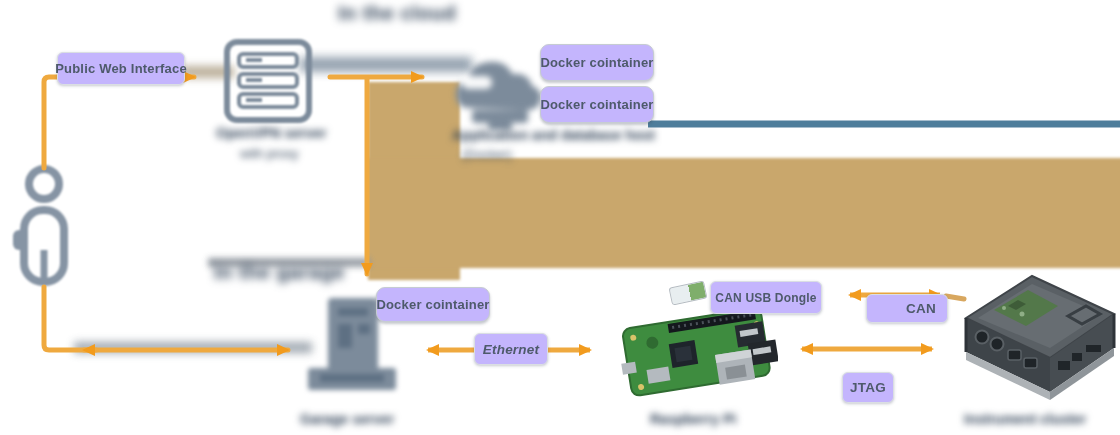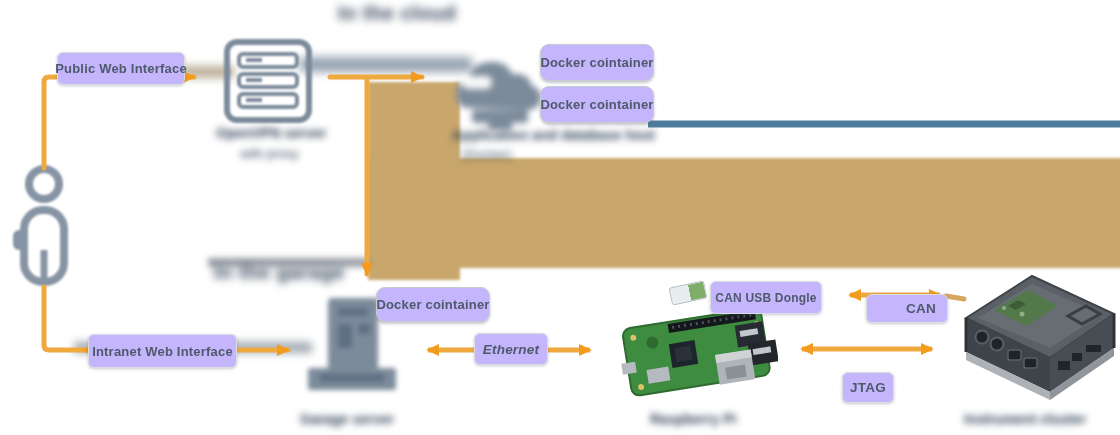--- a/index.html
+++ b/index.html
@@ -164,23 +164,20 @@
     <rect x="130" y="81" width="15" height="7" fill="#202529"></rect>
     <line x1="10" y1="54" x2="10" y2="88" stroke="#2E3338" stroke-width="3"></line>
     <line x1="158" y1="50" x2="158" y2="84" stroke="#2E3338" stroke-width="3"></line>
   </svg>
   <div class="blur-text z3" style="left:964px; top:412px;">Instrument cluster</div>
 
   <div class="label-box" style="left:57px; top:52px; width:126px; height:31px;">
     <span style="font-size:13px;">Public Web Interface</span>
   </div>
 
-  <div class="label-box" style="left:88px; top:334px; width:147px; height:32px;">
-    <span style="font-size:13px;">Intranet Web Interface</span>
-  </div>
 
   <div class="label-box" style="left:474px; top:333px; width:72px; height:30px;font-style:italic;">
     <span>Ethernet</span>
   </div>
 
   <div class="label-box" style="left:866px; top:294px; width:52px; height:27px;padding-left:28px;">
     <span>CAN</span>
   </div>
 
   <div class="label-box" style="left:842px; top:337px; width:50px; height:29px;margin-top:35px;">

